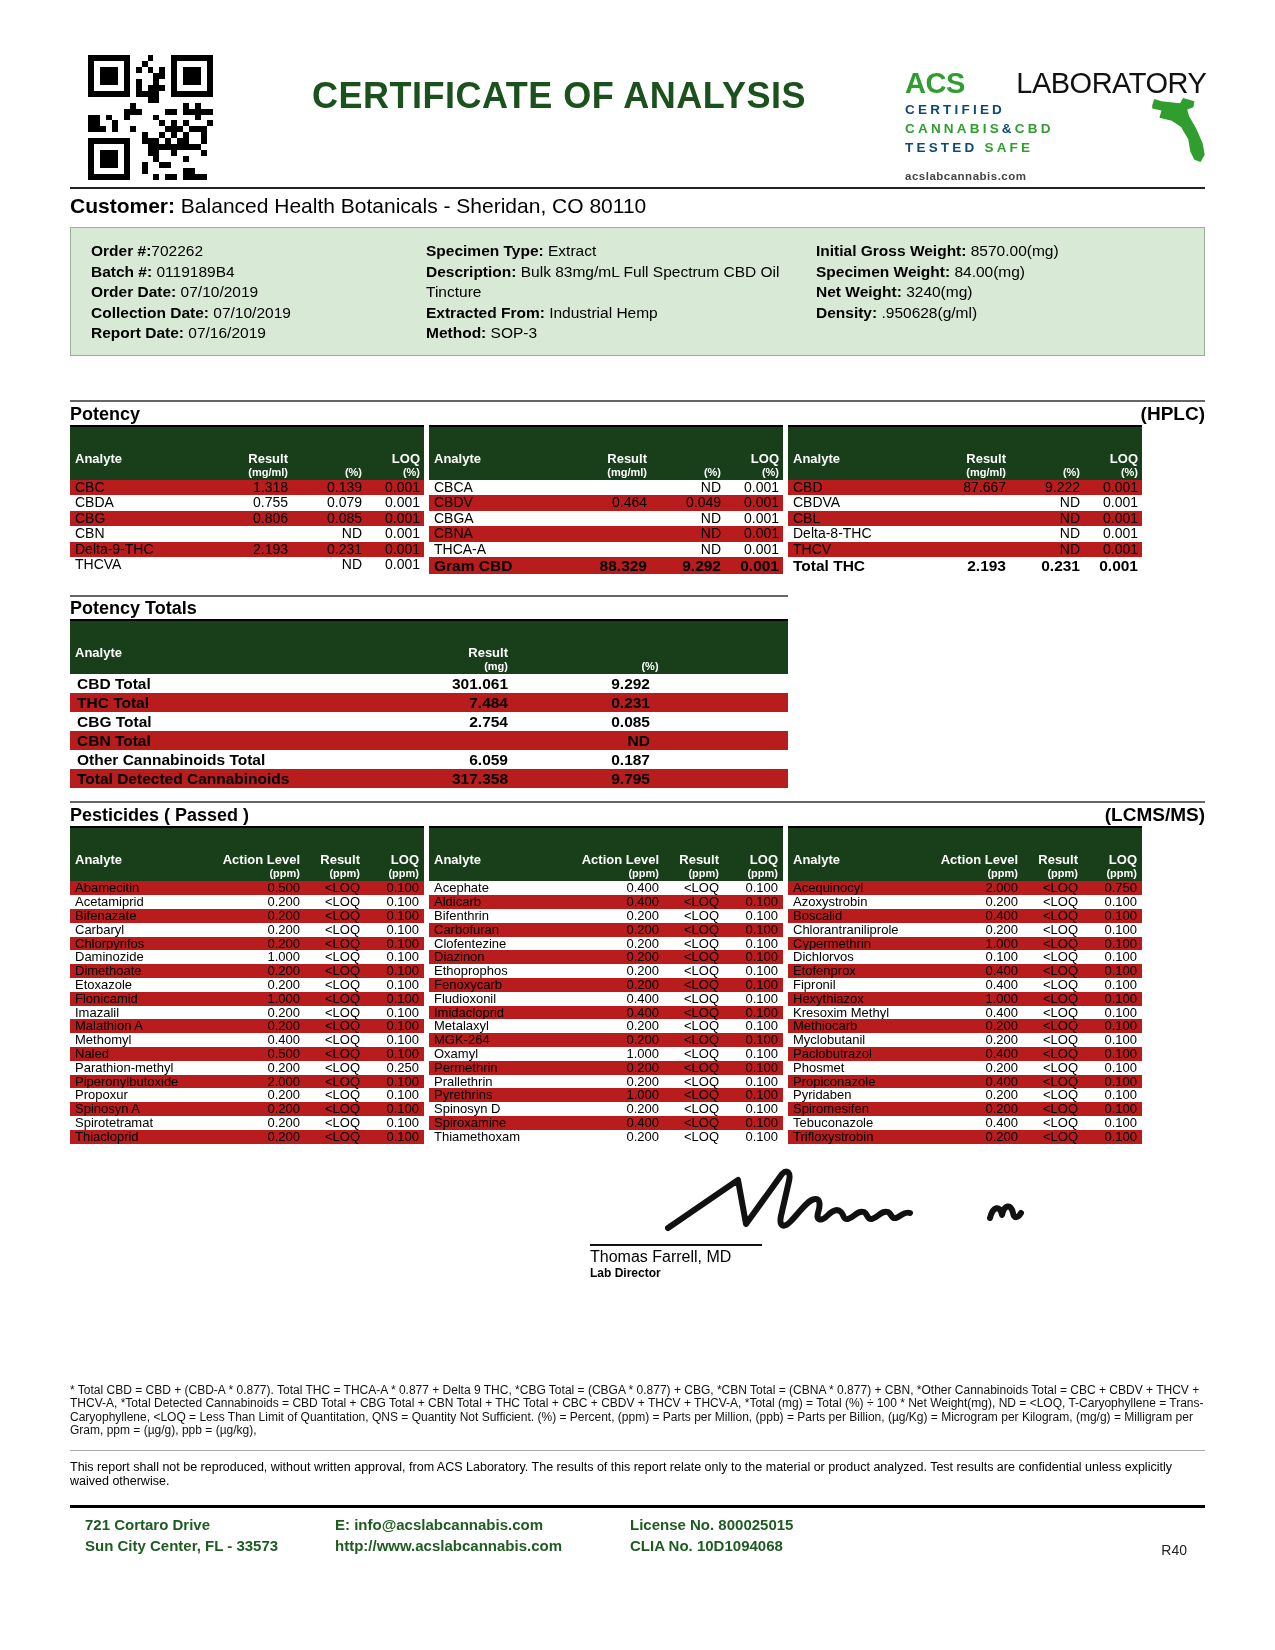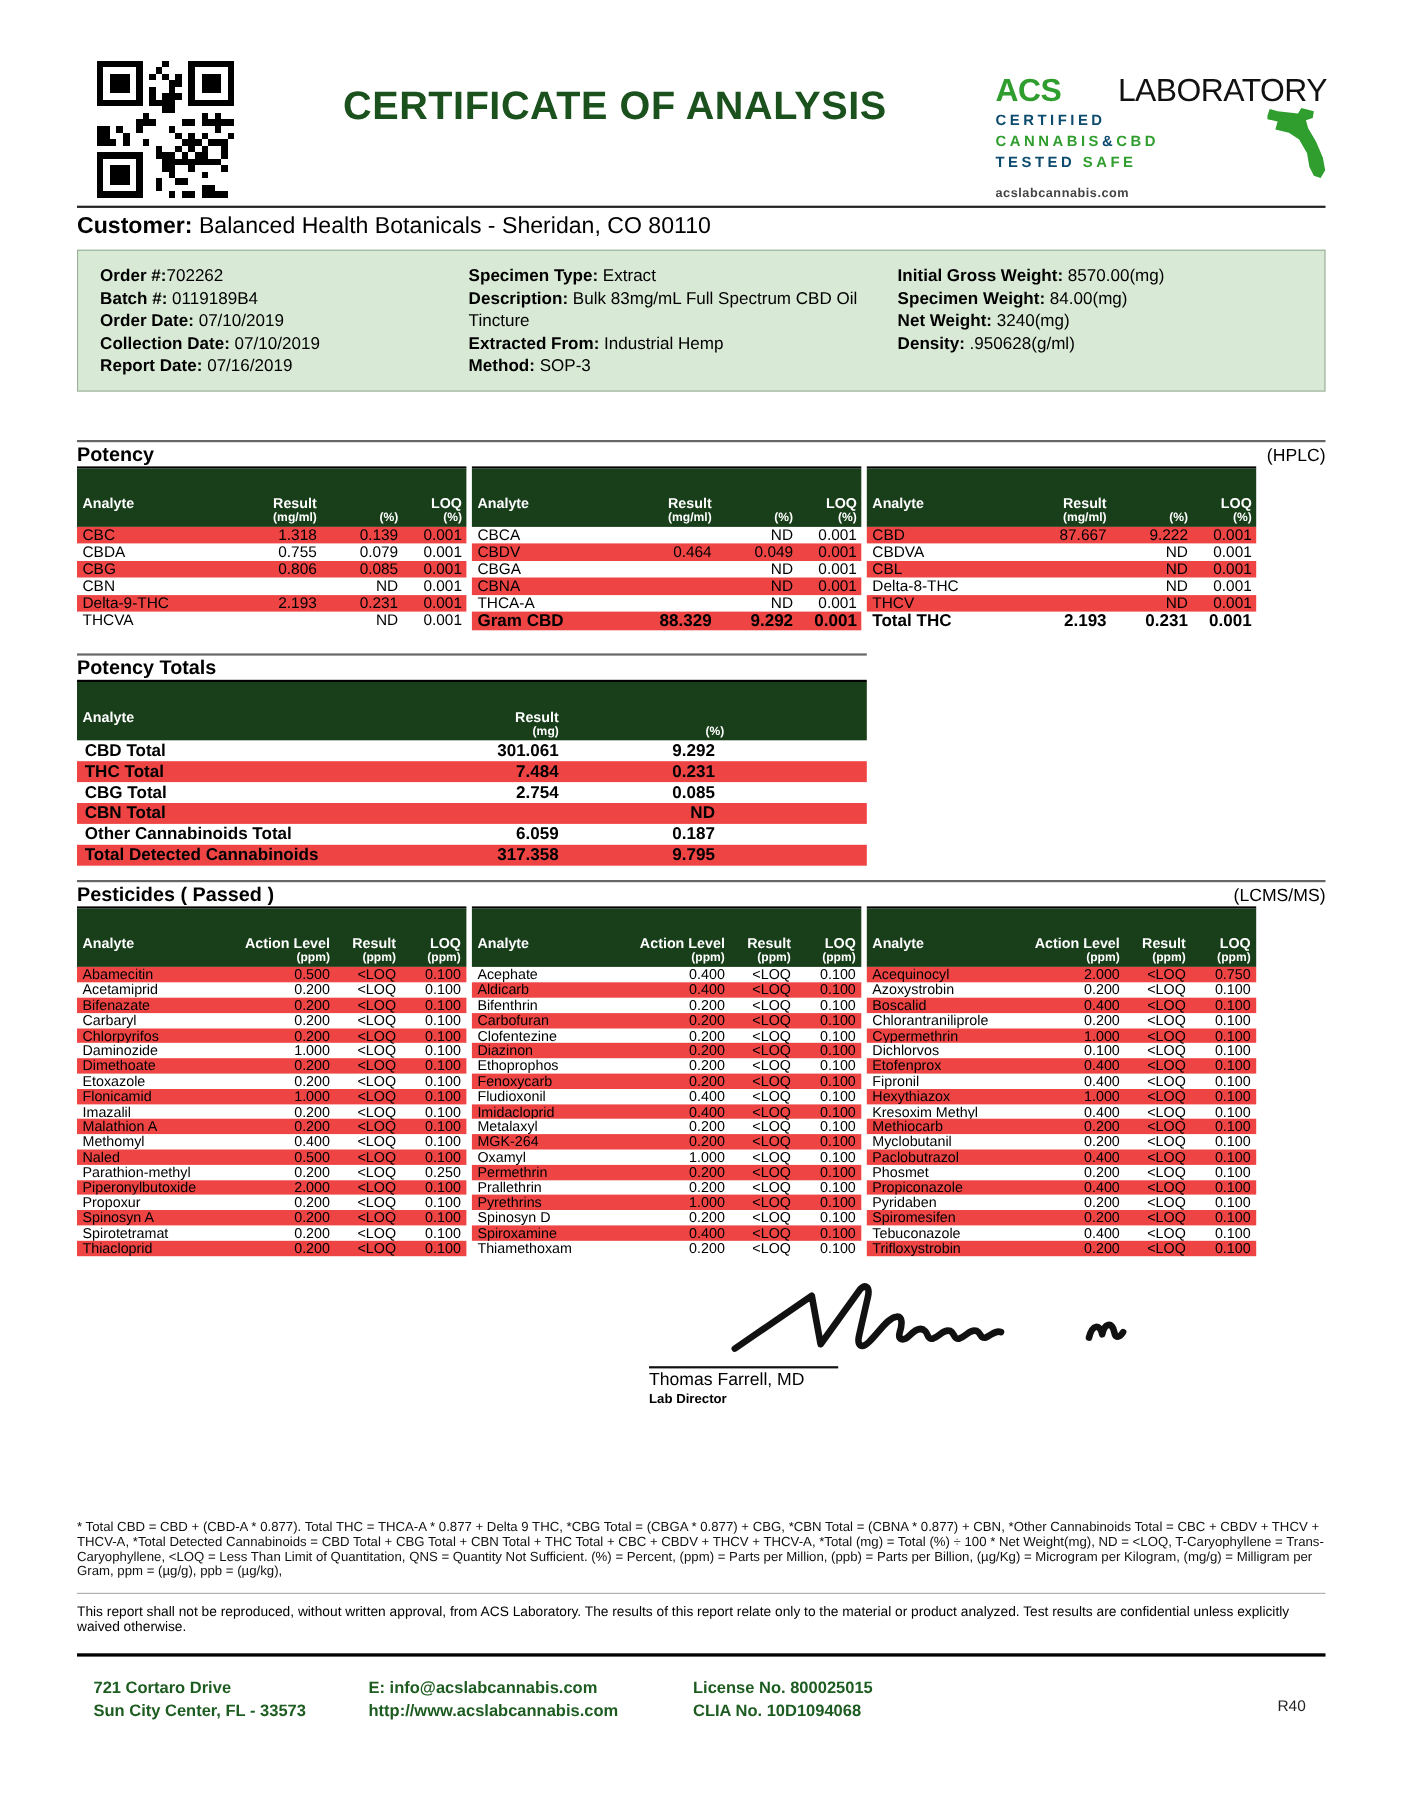--- a/index.html
+++ b/index.html
@@ -27,36 +27,36 @@
   .customer { font-size:21px; margin-top:5px; }
   .customer b { font-weight:bold; }
   .infobox { margin-top:9px; background:#d8e9d5; border:1px solid #9ab097; padding:13px 20px 11px 20px; display:flex; }
   .info-col { line-height:20.5px; font-size:15.5px; }
   .info-col-1 { width:335px; } .info-col-2 { width:390px; } .info-col-3 { width:330px; }
   .info-line b { font-weight:bold; }
 
   
   .sect { border-top:2px solid #666; display:flex; justify-content:space-between; align-items:flex-end; padding-top:1px; }
   .sect-title { font-size:18px; font-weight:bold; }
-  .sect-method { font-size:16px; font-weight:normal; }
+  .sect-method { font-size:19px; font-weight:bold; }
 
   
   .trio { display:flex; gap:5px; }
   .ptable, .xtable { width:354px; border-top:2px solid #000; }
   .thead { background:#183f1a; color:#fff; display:grid; padding:3px 0 2px 0; }
   .th { display:flex; flex-direction:column; justify-content:flex-start; }
   .th .lab { font-size:13px; font-weight:bold; line-height:14px;margin-top:22px; }
   .th .unit { font-size:11px; font-weight:bold; line-height:12px; }
   .ptable .thead { grid-template-columns:148px 84px 64px 58px; }
   .xtable .thead { grid-template-columns:150px 85px 62px 57px; }
   .col-left { text-align:left; padding-left:5px; }
   .col-right { text-align:right; }
   .prow { display:grid; grid-template-columns:148px 84px 64px 58px; font-size:14px; line-height:15.6px; }
   .xrow { display:grid; grid-template-columns:150px 85px 62px 57px; font-size:13px; line-height:13.8px; }
-  .alt { background:#ef4444; }
+  .alt { background:#b91c1c; }
   .c-a { text-align:left; padding-left:5px; white-space:nowrap; overflow:hidden; }
   .prow .c-r { text-align:right; padding-right:14px; }
   .prow .c-p { text-align:right; padding-right:4px; }
   .prow .c-l { text-align:right; padding-right:4px; }
   .xrow .c-al { text-align:right; padding-right:5px; }
   .xrow .c-r { text-align:right; padding-right:7px; }
   .xrow .c-l { text-align:right; padding-right:5px; }
   .ptable .th-r { padding-right:14px; } .ptable .th-p { padding-right:4px; } .ptable .th-l { padding-right:4px; }
   .xtable .th-al { padding-right:5px; } .xtable .th-r { padding-right:7px; } .xtable .th-l { padding-right:5px; }
   .total-row { font-weight:bold; font-size:15.5px; line-height:17px; }
@@ -78,21 +78,21 @@
   .sig-block { margin-top:14px; margin-left:520px; width:520px; }
   .sig-svg { display:block; margin-left:10px; }
   .sig-line { border-top:2px solid #111; width:172px; margin-top:-2px; }
   .sig-name { font-size:16px; margin-top:2px; }
   .sig-title { font-size:12px; font-weight:bold; }
 
   
   .footnotes { margin-top:104px; font-size:12px; line-height:13.6px; color:#111; }
   .disclaimer { margin-top:12px; border-top:1px solid #aaa; padding-top:9px; font-size:12.5px; line-height:14.5px; }
   .footer-rule { border-top:3px solid #000; margin-top:16px; }
-  .footer { display:flex; margin-top:18px; color:#1d5c20; font-weight:bold; font-size:15px; line-height:21px; }
+  .footer { display:flex; margin-top:6px; color:#1d5c20; font-weight:bold; font-size:15px; line-height:21px; }
   .f-col1 { width:265px; padding-left:15px; } .f-col2 { width:272px; } .f-col3 { width:295px; } .f-col4 { flex:1; }
   .rev { position:absolute; right:88px; top:1542px; font-size:14px; color:#222; }
 </style>
 </head>
 <body>
 
 <div class="page">
 
   <div class="hdr">
     <div class="qr"><svg id="qrsvg" viewBox="0 0 21 21" shape-rendering="crispEdges">

